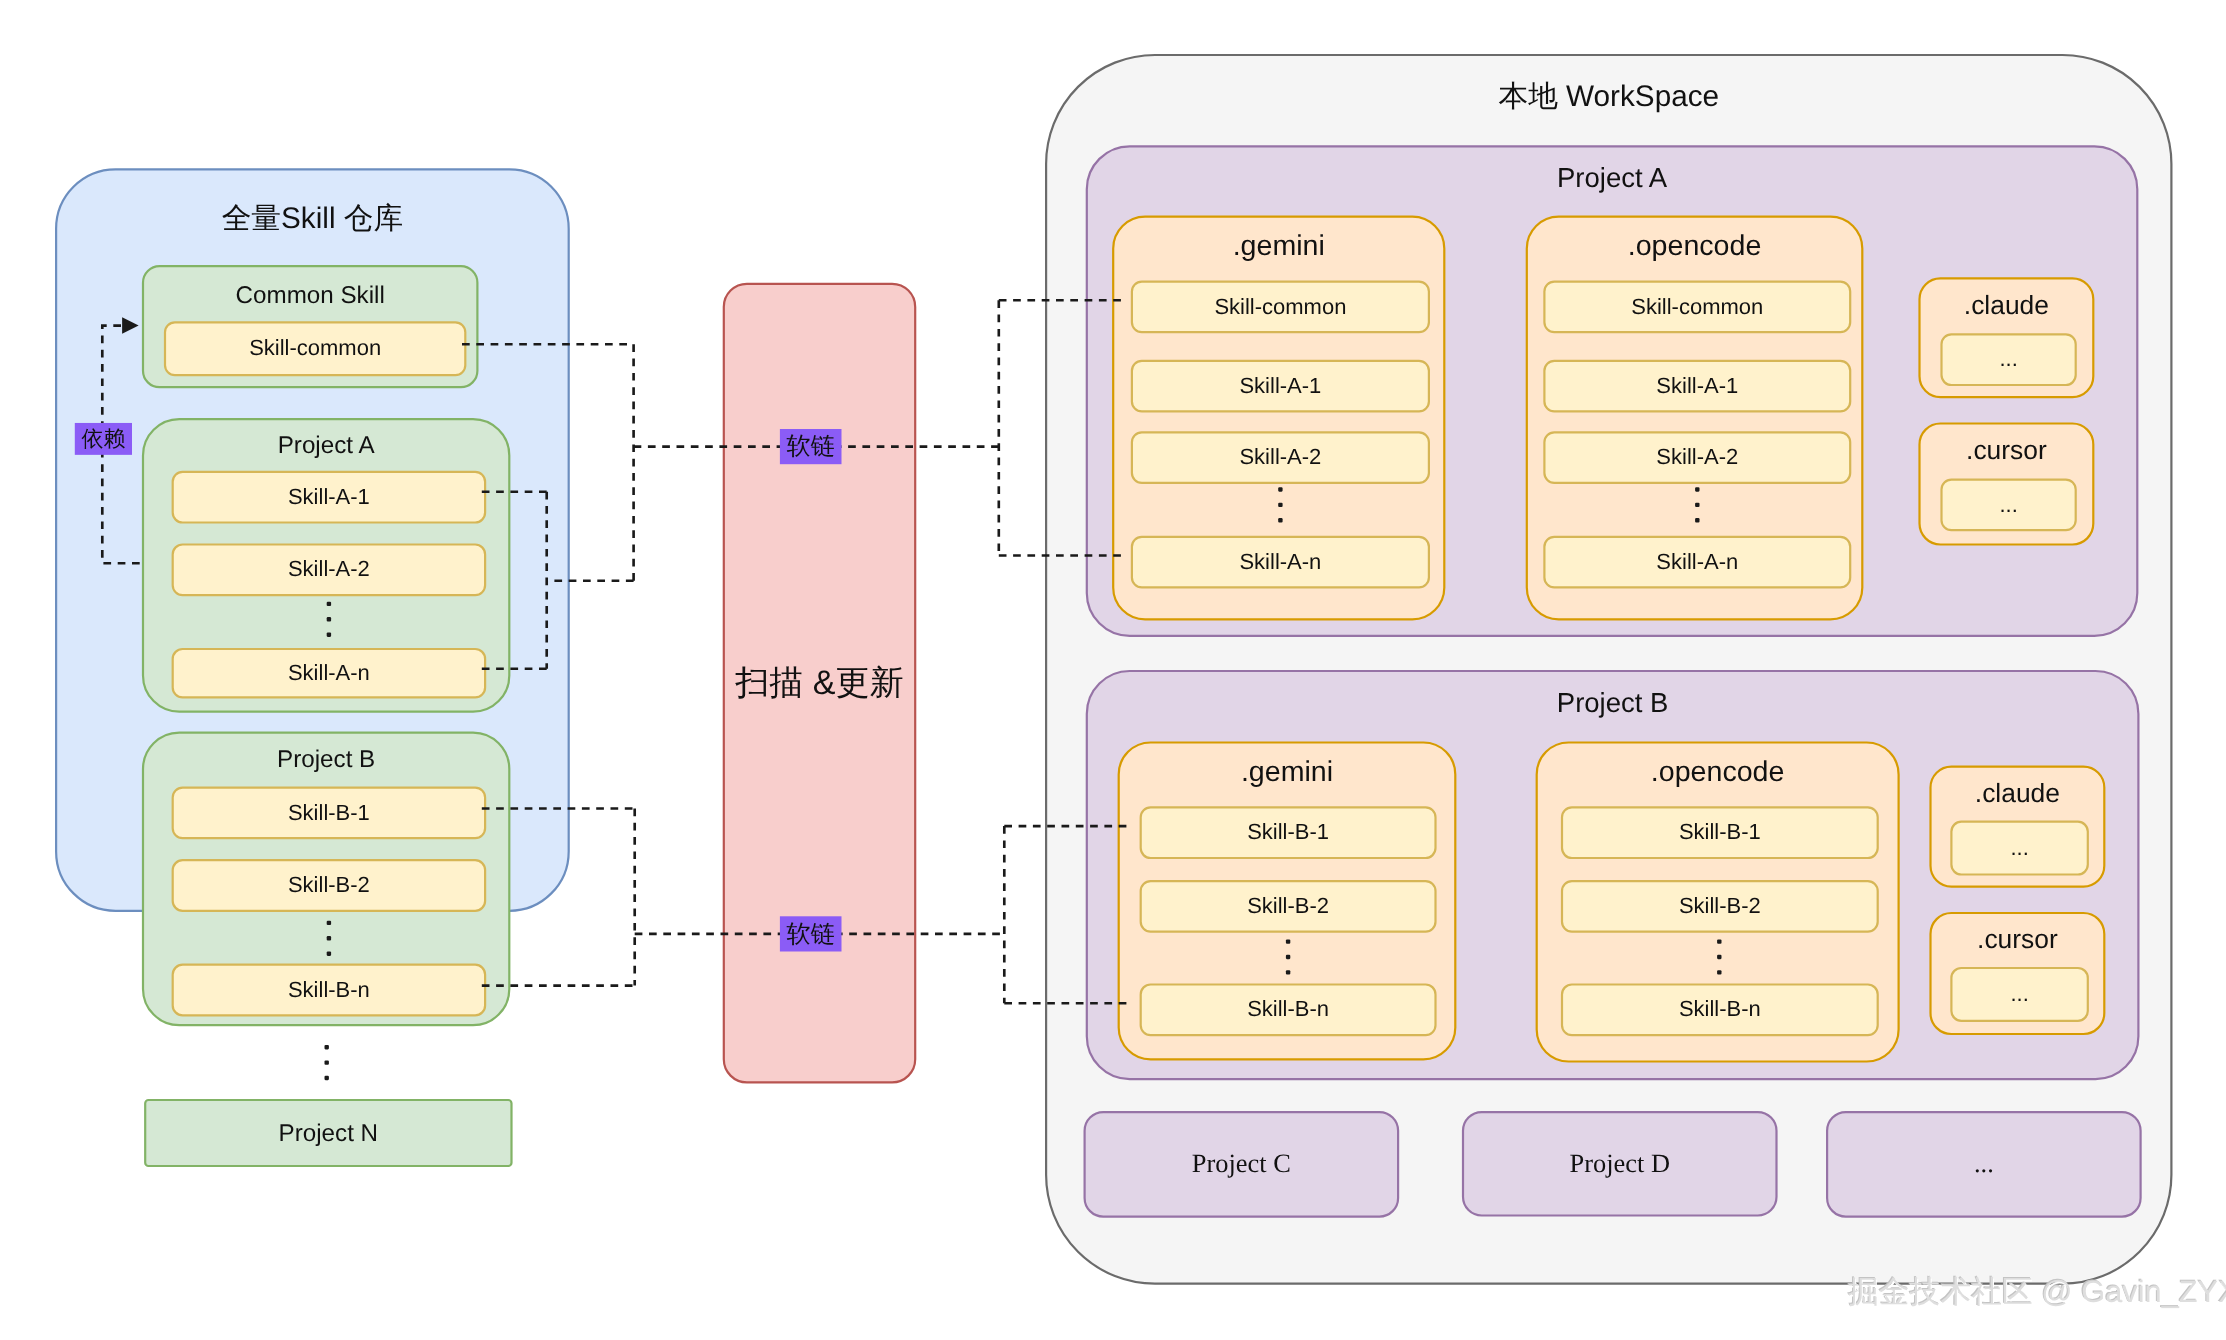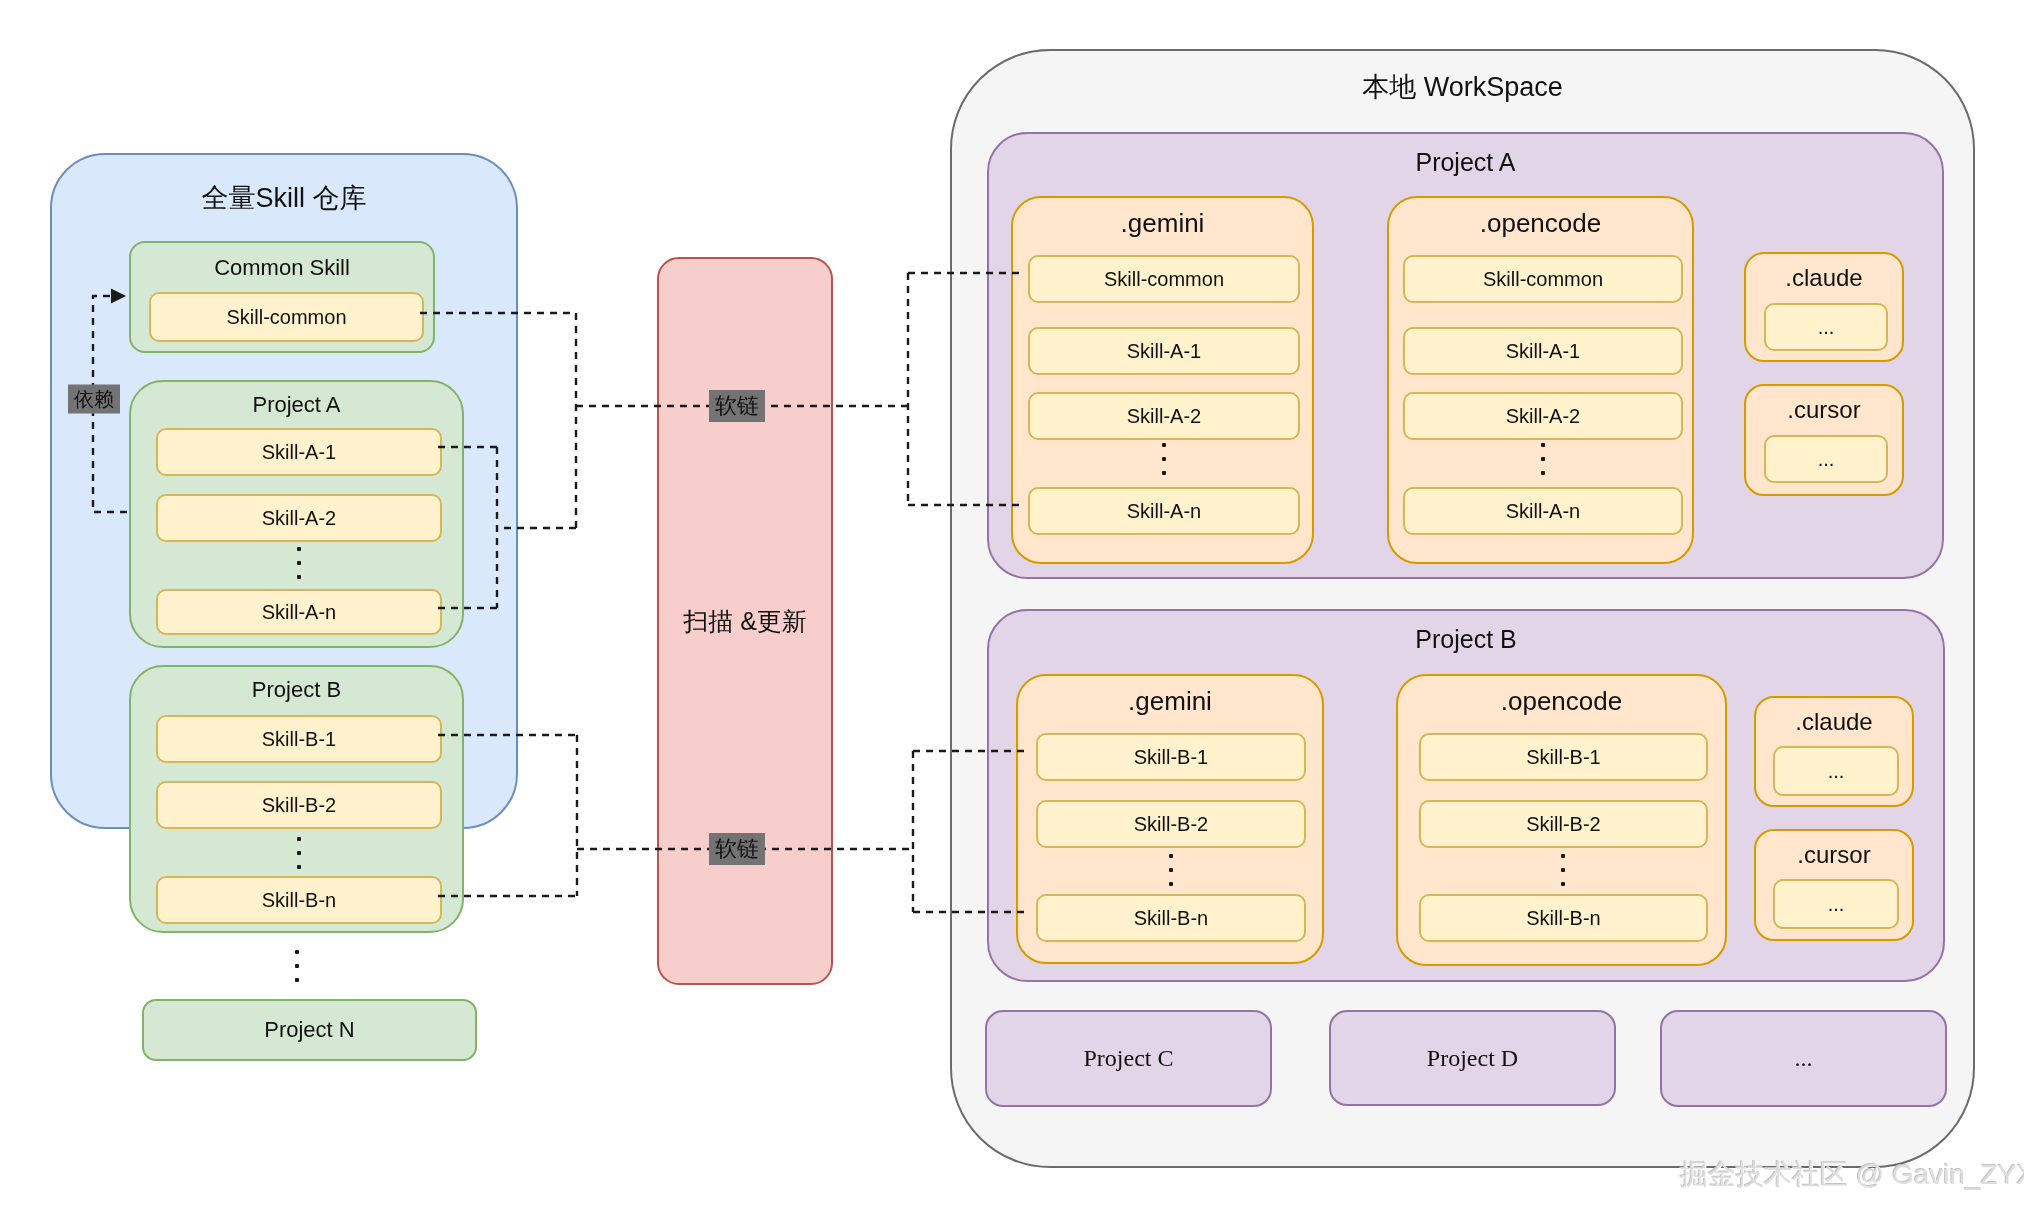--- a/index.html
+++ b/index.html
@@ -17,36 +17,36 @@
   .pill{
     position:absolute;box-sizing:border-box;
     display:flex;align-items:center;justify-content:center;
     background:var(--yellow-fill);border:2px solid var(--yellow-stroke);
     border-radius:10px;font-size:20px;white-space:nowrap;
   }
   .blue-container{background:var(--blue-fill);border:2px solid var(--blue-stroke);border-radius:55px;}
   .green-box{background:var(--green-fill);border:2px solid var(--green-stroke);}
   .pink-box{
     background:var(--pink-fill);border:2px solid var(--pink-stroke);border-radius:22px;
-    display:flex;align-items:center;justify-content:center;font-size:25px;
+    display:flex;align-items:center;justify-content:center;font-size:31px;
   }
   .gray-container{background:var(--gray-fill);border:2px solid var(--gray-stroke);border-radius:100px;}
   .purple-box{background:var(--purple-fill);border:2px solid var(--purple-stroke);border-radius:40px;}
   .purple-small{
     background:var(--purple-fill);border:2px solid var(--purple-stroke);border-radius:18px;
     display:flex;align-items:center;justify-content:center;font-size:24px;font-family:Liberation Serif, serif;
   }
   .orange-box{background:var(--orange-fill);border:2px solid var(--orange-stroke);border-radius:30px;}
   .orange-small{background:var(--orange-fill);border:2px solid var(--orange-stroke);border-radius:20px;}
   .vdots{position:absolute;display:flex;flex-direction:column;align-items:center;gap:10px;width:8px;}
   .vdots i{width:4px;height:4px;background:var(--line-color);border-radius:1px;display:block;}
   svg.connectors{position:absolute;left:0;top:0;z-index:50;pointer-events:none;}
   .conn-label{
     position:absolute;transform:translate(-50%,-50%);
-    background:#737373;padding:1px 6px;font-size:22px;z-index:60;white-space:nowrap;
+    background:#8b5cf6;padding:1px 6px;font-size:22px;z-index:60;white-space:nowrap;
   }
   .watermark{
     position:absolute;z-index:70;font-size:28px;color:#dedede;
     text-shadow:1px 1px 0 #ffffff,-1px -1px 0 #c4c4c4;white-space:nowrap;
   }
 </style>
 </head>
 <body>
 
 <div class="canvas">
@@ -82,21 +82,21 @@
         </div>
       <div class="pill" style="left:25px;top:209px;width:286px;height:48px;">Skill-B-n</div>
     </div>
 
     <div class="vdots" style="left:241px;top:795px;">
         <i></i>
         <i></i>
         <i></i>
       </div>
 
-    <div class="box green-box" style="left:90px;top:844px;width:335px;height:62px;border-radius:14px;display:flex;align-items:center;justify-content:center;font-size:22px;">Project N</div>
+    <div class="box green-box" style="left:79px;top:844px;width:335px;height:62px;border-radius:4px;display:flex;align-items:center;justify-content:center;font-size:22px;">Project N</div>
   </div>
 
   <div class="box pink-box" style="left:657px;top:257px;width:176px;height:728px;">扫描 &amp;更新</div>
 
   <div class="box gray-container" style="left:950px;top:49px;width:1025px;height:1119px;">
     <div class="title" style="top:18px;font-size:27px;">本地 WorkSpace</div>
 
     <div class="box purple-box" style="left:35px;top:81px;width:957px;height:447px;">
       <div class="title" style="top:14px;font-size:25px;">Project A</div>
 

